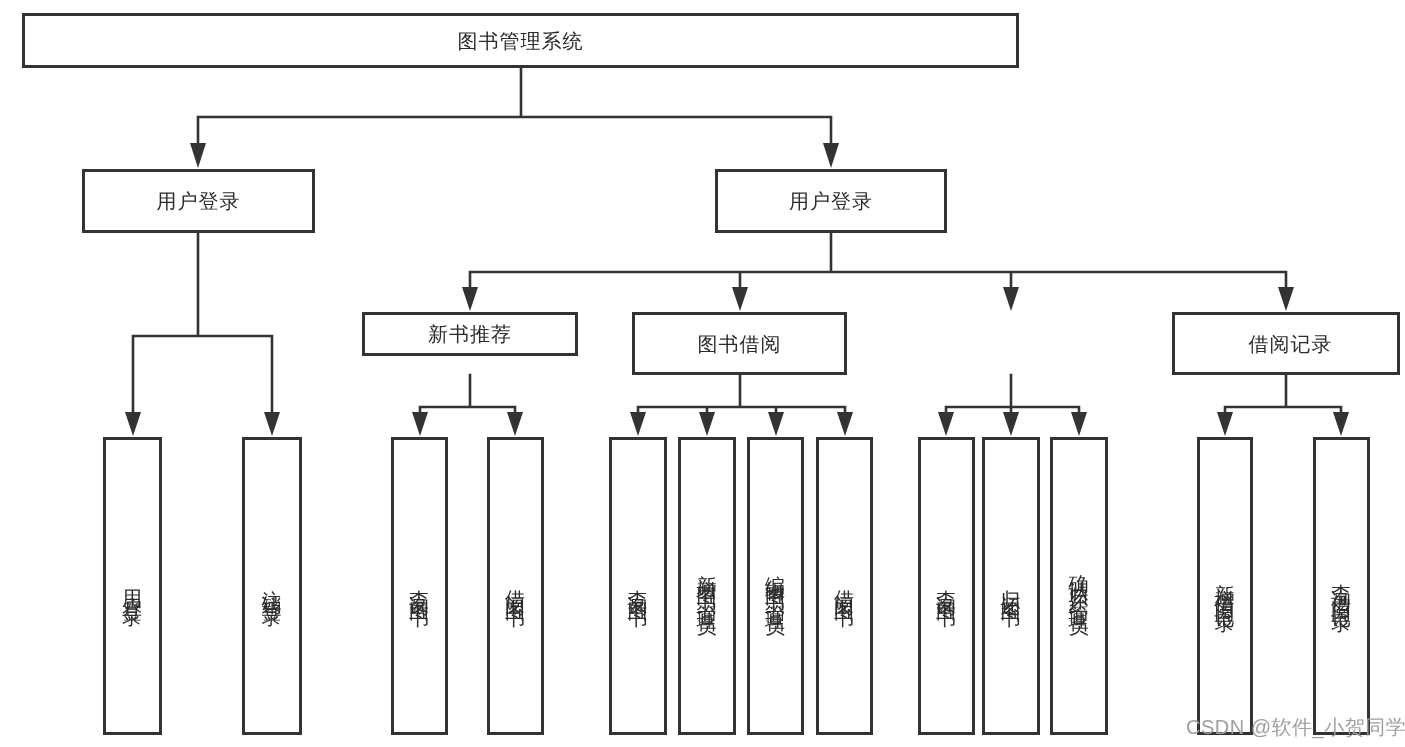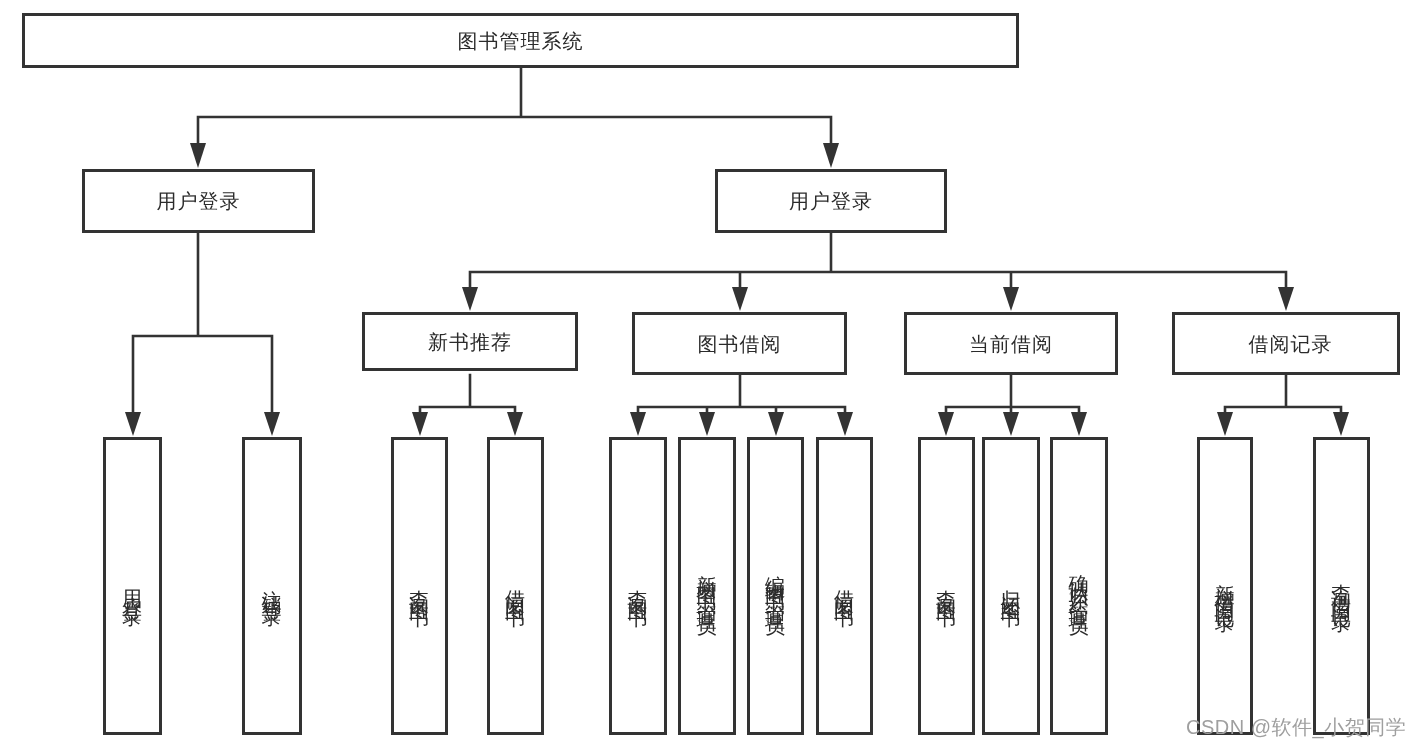--- a/index.html
+++ b/index.html
@@ -103,28 +103,25 @@
     <span>图书管理系统</span>
   </div>
 
   <div class="node hnode" style="left:82px; top:169px; width:233px; height:64px;">
     <span>用户登录</span>
   </div>
   <div class="node hnode" style="left:715px; top:169px; width:232px; height:64px;">
     <span>用户登录</span>
   </div>
 
-  <div class="node hnode" style="left:362px; top:312px; width:216px; height:59px;">
+  <div class="node hnode" style="left:362px; top:312px; width:216px; height:44px;">
     <span>新书推荐</span>
   </div>
   <div class="node hnode" style="left:632px; top:312px; width:215px; height:63px;align-items:center;">
     <span>图书借阅</span>
-  </div>
-  <div class="node hnode" style="left:904px; top:312px; width:214px; height:63px;">
-    <span>当前借阅</span>
   </div>
   <div class="node hnode" style="left:1172px; top:312px; width:228px; height:63px;padding-left:9px;">
     <span>借阅记录</span>
   </div>
 
   <div class="node vnode" style="left:103px; top:437px; width:59px; height:298px;">
     <span>用户登录</span>
   </div>
   <div class="node vnode" style="left:242px; top:437px; width:60px; height:298px;">
     <span>注销登录</span>

